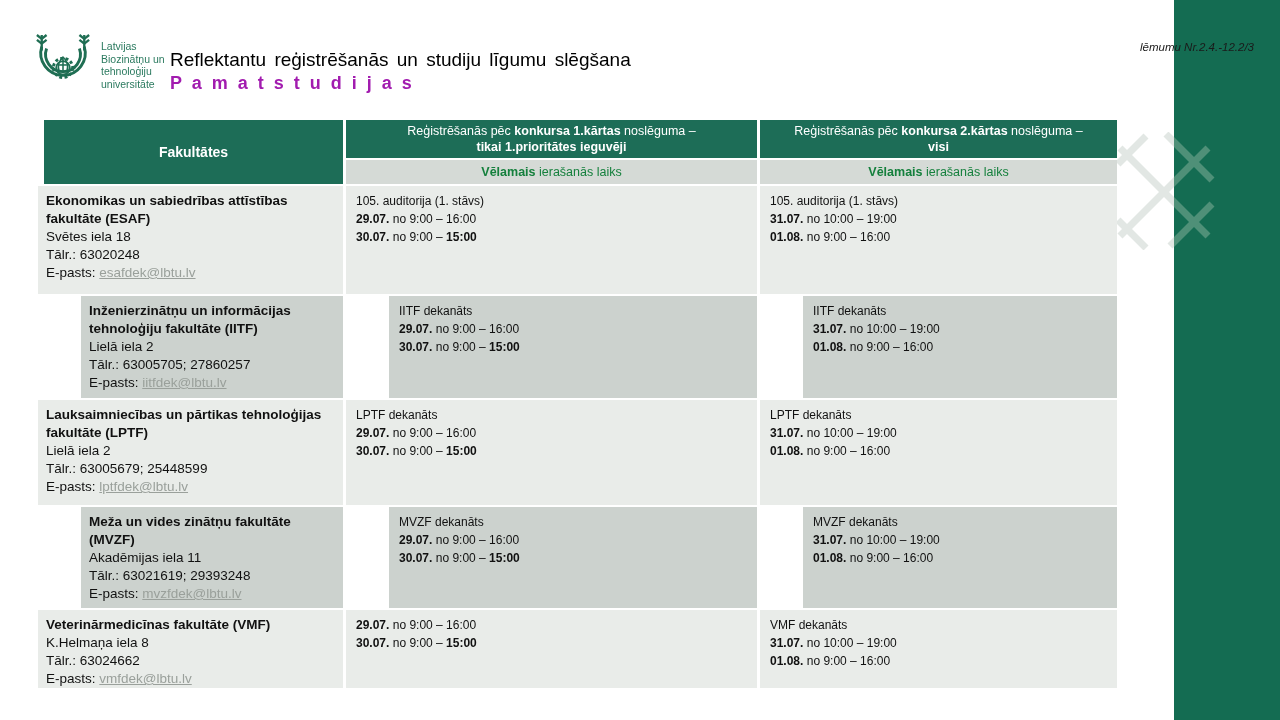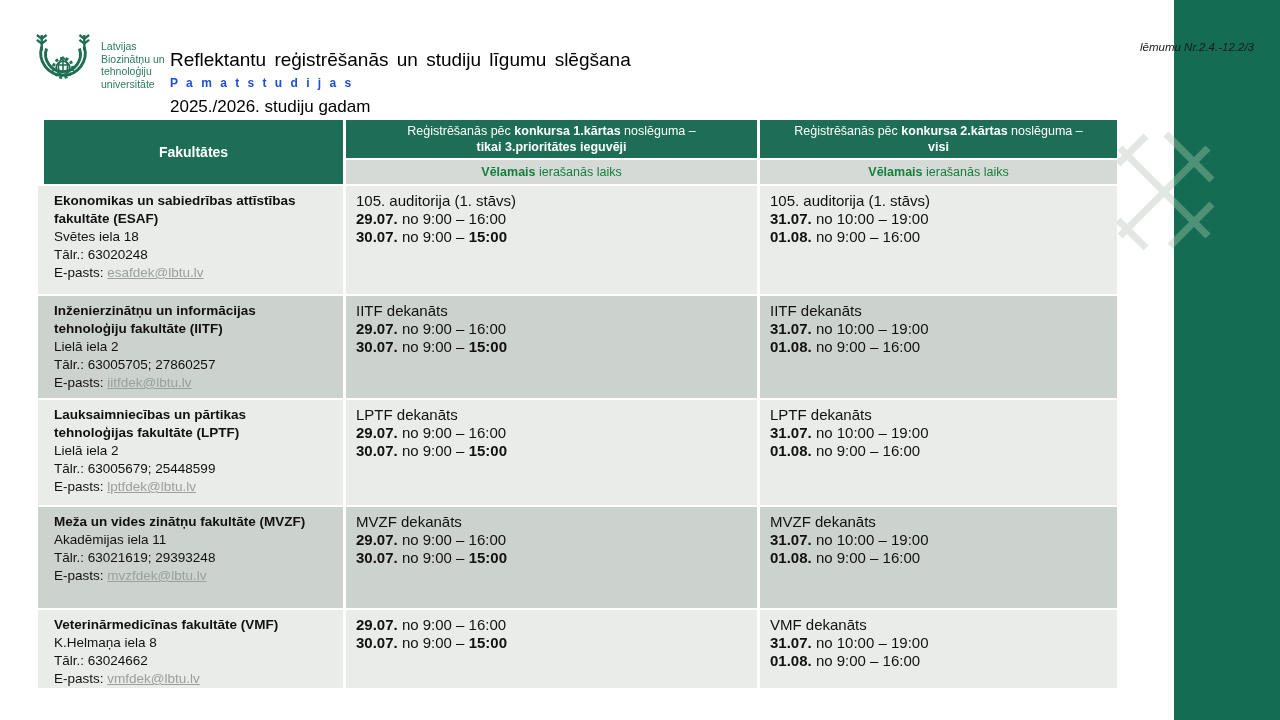--- a/index.html
+++ b/index.html
@@ -16,21 +16,21 @@
   }
   
   .ornament{position:absolute;left:1112px;top:132px;width:104px;height:118px;z-index:2;}
   
   .logo-wrap{position:absolute;left:34px;top:33px;display:flex;align-items:flex-start;z-index:3;}
   .logo-emblem{width:58px;height:62px;}
   .logo-text{margin-left:9px;margin-top:7px;font-size:10.5px;line-height:12.5px;color:#2b7a5f;}
   
   .title-block{position:absolute;left:170px;top:48px;width:860px;text-align:left;z-index:3;}
   .title-l1{font-size:19px;word-spacing:3px;line-height:24px;color:#000;}
-  .title-l2{font-size:12px;font-weight:bold;letter-spacing:2.5px;line-height:23px;color:#1d4ed8;}
+  .title-l2{font-size:18px;font-weight:bold;letter-spacing:2.5px;line-height:23px;color:#a21caf;}
   .title-l3{font-size:17px;line-height:23px;color:#000;}
   
   .approval{
     position:absolute;top:40px;right:26px;width:260px;text-align:right;
     font-style:italic;font-size:11.5px;line-height:15px;color:#1a1a1a;z-index:3;
   }
   
   .tbl{
     position:absolute;left:38px;top:120px;z-index:3;
     display:grid;
@@ -49,24 +49,24 @@
     display:flex;flex-direction:column;align-items:center;justify-content:center;
     text-align:center;padding:2px 6px;
   }
   .ga-h2{grid-area:1/2;} .ga-h3{grid-area:1/3;}
   .sub{
     background:#d5dad6;color:#15803d;font-size:12.5px;
     display:flex;align-items:center;justify-content:center;text-align:center;
   }
   .ga-s2{grid-area:2/2;} .ga-s3{grid-area:2/3;}
   .bg-light{background:#e9ece9;}
-  .bg-dark{background:#ccd2ce;}
-  .fac{padding:6px 16px;font-size:13.5px;line-height:18px;}
+  .bg-dark{background:#ccd2ce;margin-left:43px;}
+  .fac{padding:6px 8px;font-size:13.5px;line-height:18px;}
   .fac .fname{font-weight:bold;}
-  .sch{padding:6px 10px;font-size:15px;line-height:18px;}
+  .sch{padding:6px 10px;font-size:12px;line-height:18px;}
   .mail{color:#9aa09b;text-decoration:underline;cursor:pointer;}
   b{font-weight:bold;}
 </style>
 </head>
 <body>
 
 <div class="sidebar"></div>
 
 <svg class="ornament" viewBox="0 0 104 118">
   <defs>
@@ -125,34 +125,33 @@
     <div>Latvijas</div>
     <div>Biozinātņu un</div>
     <div>tehnoloģiju</div>
     <div>universitāte</div>
   </div>
 </div>
 
 <div class="title-block">
   <div class="title-l1">Reflektantu reģistrēšanās un studiju līgumu slēgšana</div>
   <div class="title-l2">P a m a t s t u d i j a s</div>
-  <div class="title-l3">2025./2026. studiju gadam</div>
 </div>
 
 <div class="approval">
   <div>lēmumu Nr.2.4.-12.2/3</div>
 </div>
 
 <div class="tbl">
 
   <div class="cell hdr-fak">Fakultātes</div>
 
   <div class="cell hdr ga-h2">
     <div><span>Reģistrēšanās pēc </span><b>konkursa 1.kārtas</b><span> noslēguma –</span></div>
-    <div><b>tikai 3.prioritātes ieguvēji</b></div>
+    <div><b>tikai 1.prioritātes ieguvēji</b></div>
   </div>
 
   <div class="cell hdr ga-h3">
     <div><span>Reģistrēšanās pēc </span><b>konkursa 2.kārtas</b><span> noslēguma –</span></div>
     <div><b>visi</b></div>
   </div>
 
   <div class="cell sub ga-s2">
     <span><b>Vēlamais</b><span> ierašanās laiks</span></span>
   </div>

